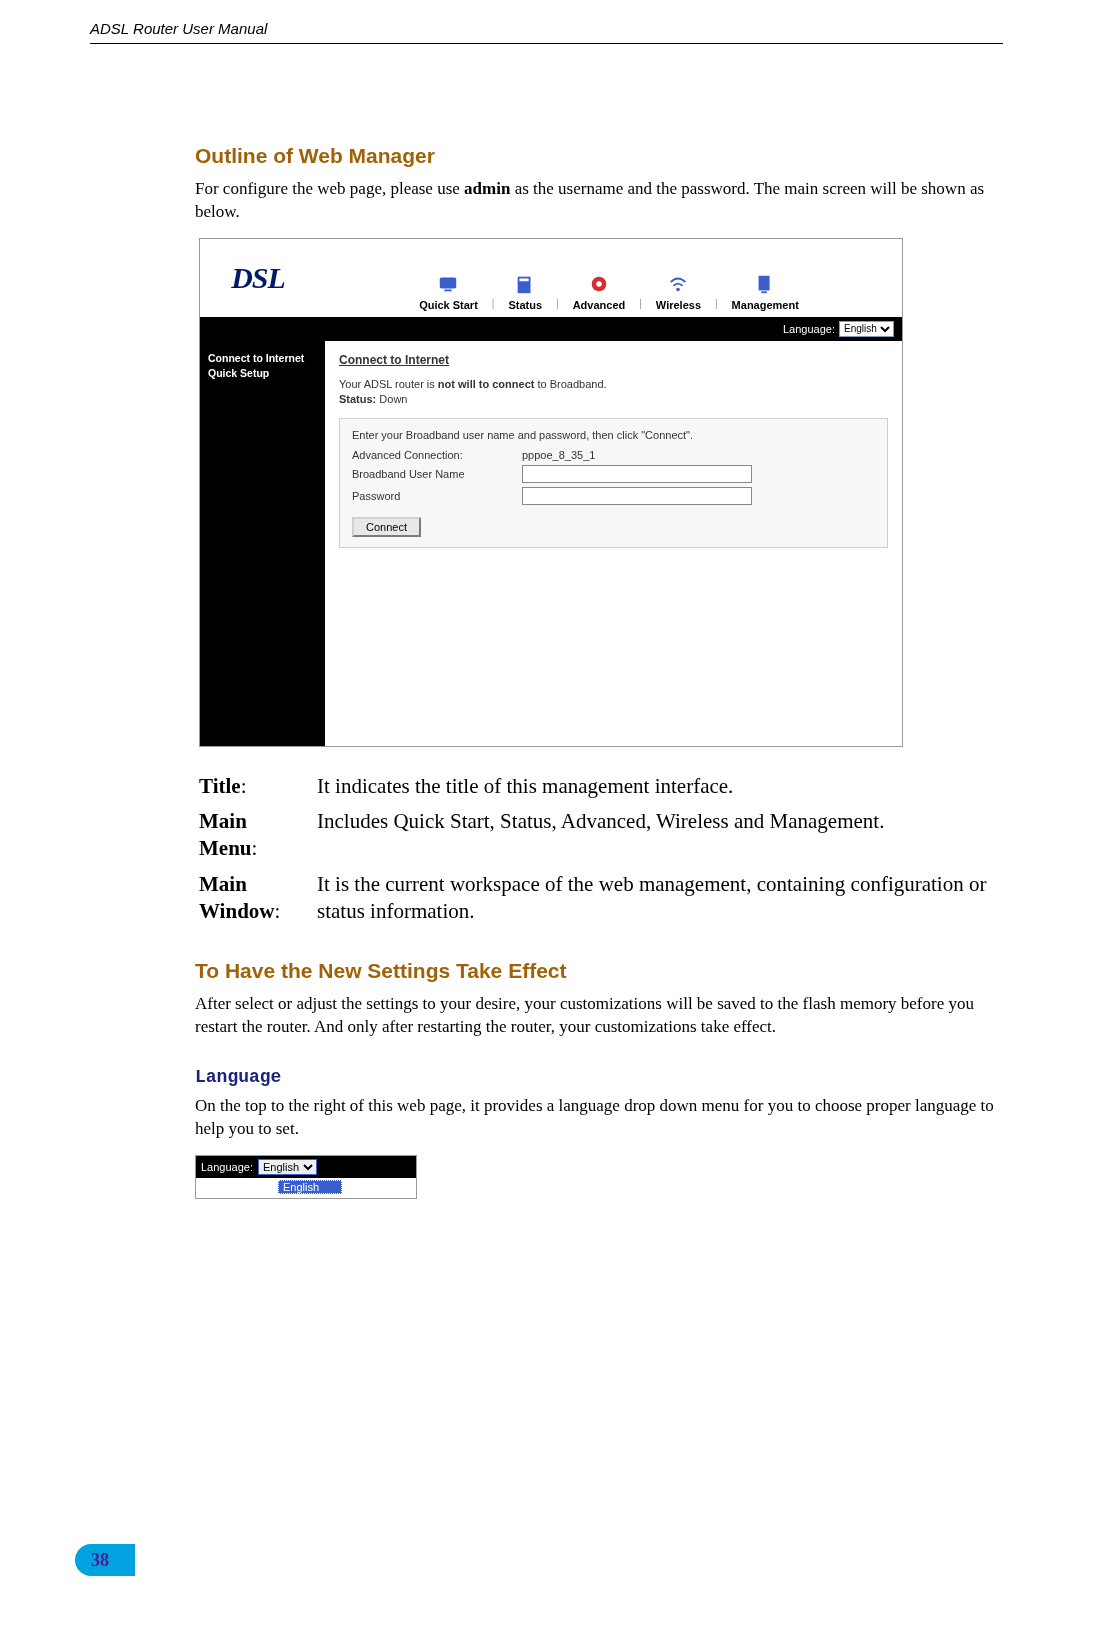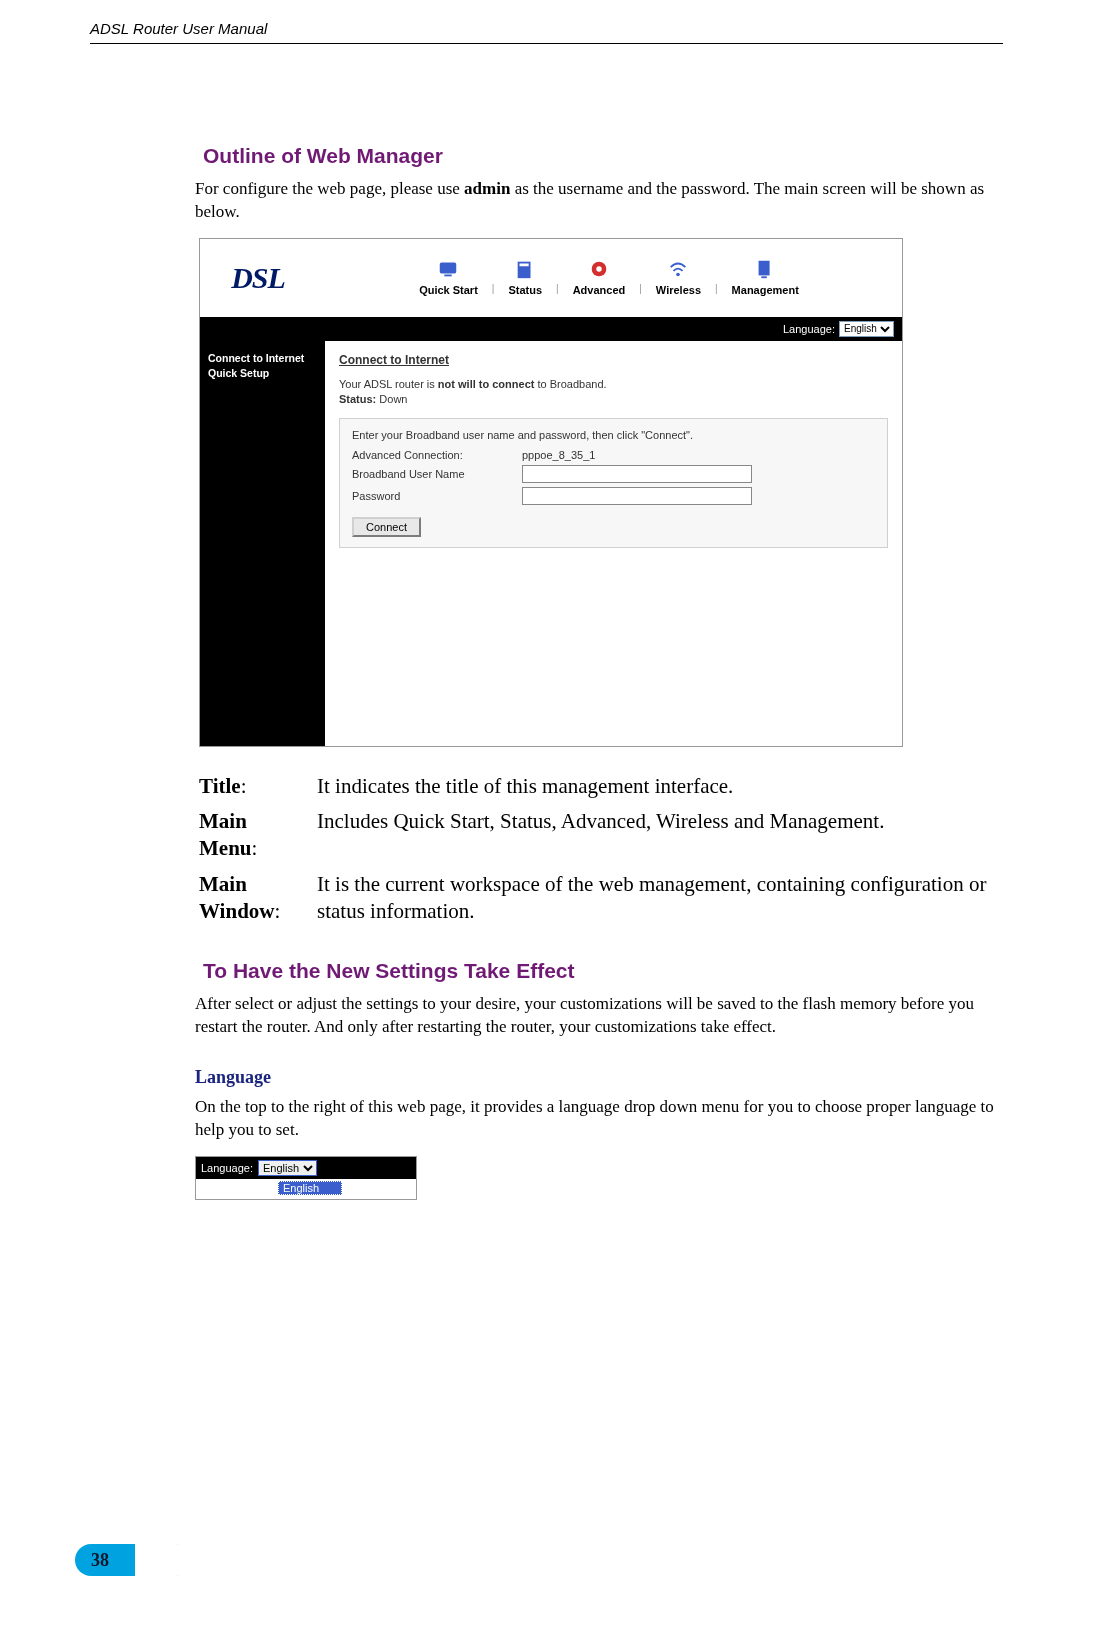--- a/index.html
+++ b/index.html
@@ -21,26 +21,26 @@
     padding: 20px 0 6px 0;
     border-bottom: 1px solid #000;
     color: #000;
   }
   .content {
     padding: 100px 0 0 105px;
   }
   h2.section {
     font-family: Verdana, Arial, sans-serif;
     font-weight: bold;
-    color: #701a75;
+    color: #a16207;
     font-size: 21px;
-    margin: 0 0 10px 8px;
+    margin: 0 0 10px 0;
   }
   h3.subsection {
-    font-family: Liberation Serif, serif;
+    font-family: Liberation Mono, monospace;
     font-weight: bold;
     color: #1a237e;
     font-size: 18px;
     margin: 28px 0 8px 0;
   }
   p.body {
     font-size: 17px;
     line-height: 1.35;
     margin-bottom: 14px;
   }
@@ -77,21 +77,21 @@
     font-size: 30px;
     color:#001a66;
     letter-spacing: -1px;
   }
   .nav-area {
     flex: 1;
     display: flex;
     align-items: flex-end;
     justify-content: center;
     gap: 0;
-    padding-bottom: 21px;
+    padding-bottom: 6px;
     background: #fff;
   }
   .nav-item {
     display: flex;
     flex-direction: column;
     align-items: center;
     gap: 4px;
     padding: 0 14px;
     font-weight: bold;
     font-size: 11px;
@@ -206,21 +206,21 @@
     font-size:11px;
   }
   .page-number {
     position: absolute;
     left: 75px;
     bottom: 58px;
     width: 115px;
     height: 32px;
     background: #00a3e0;
     border-radius: 16px / 16px;
-    color: #0f172a;
+    color: #4c1d95;
     font-weight: bold;
     font-size: 18px;
     display:flex; align-items:center;
     padding-left:16px;
     font-family: Georgia, serif;
     margin-top: 40px;
   }
   .page-number::after{
     content:"";
     position:absolute;

